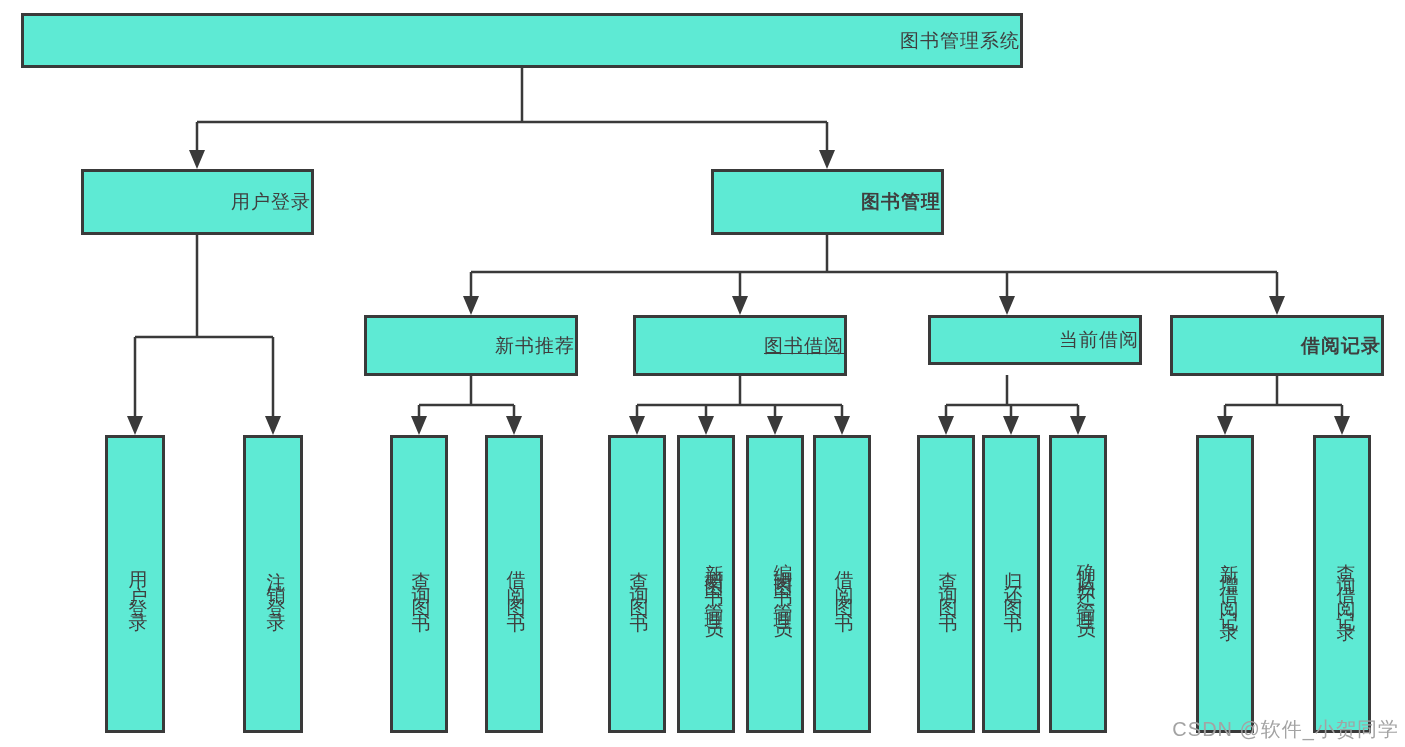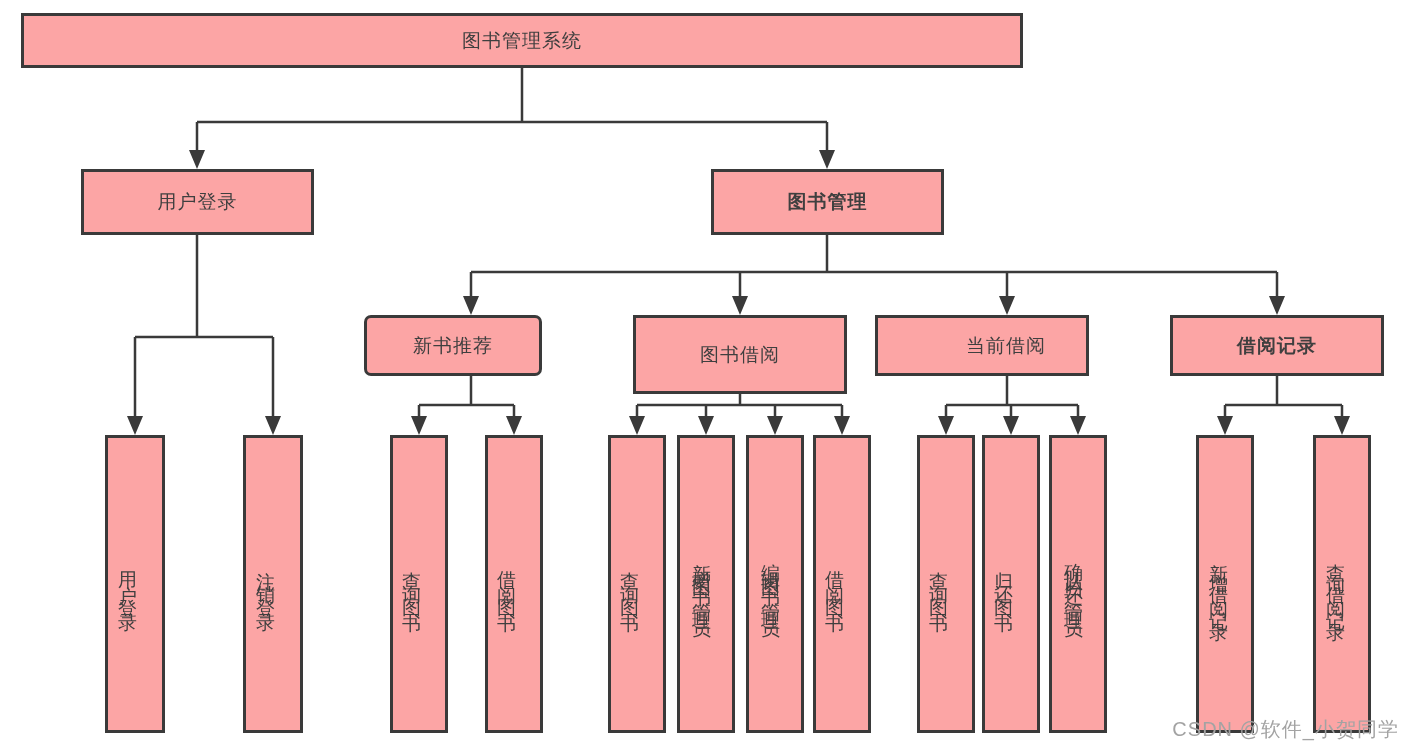--- a/index.html
+++ b/index.html
@@ -16,22 +16,22 @@
     width:1405px;height:747px;
     background:var(--bg);
     overflow:hidden;
   }
   .connectors{position:absolute;left:0;top:0;}
   .cline{fill:none;stroke:var(--line);stroke-width:2.5;}
   .chead{fill:var(--line);stroke:none;}
   .node{
     position:absolute;
     border:3px solid var(--line);
-    background:#fca5a5;
-    display:flex;align-items:center;justify-content:center;
+    background:#5eead4;
+    display:flex;align-items:center;justify-content:flex-end;
     color:var(--text);
     font-size:19px;
     letter-spacing:1px;
     text-align:center;
     z-index:2;
   }
   .leaf{z-index:2;}
   .vtext{
     writing-mode:vertical-rl;
     font-size:19px;
@@ -91,27 +91,27 @@
     <span>图书管理系统</span>
   </div>
 
   <div class="node" style="left:81px;top:169px;width:233px;height:66px;">
     <span>用户登录</span>
   </div>
   <div class="node" style="left:711px;top:169px;width:233px;height:66px;font-weight:bold;">
     <span>图书管理</span>
   </div>
 
-  <div class="node" style="left:364px;top:315px;width:178px;height:61px;border-radius:7px;">
+  <div class="node" style="left:364px;top:315px;width:214px;height:61px;">
     <span>新书推荐</span>
   </div>
-  <div class="node" style="left:633px;top:315px;width:214px;height:79px;">
+  <div class="node" style="left:633px;top:315px;width:214px;height:61px;text-decoration:underline;">
     <span>图书借阅</span>
   </div>
-  <div class="node" style="left:875px;top:315px;width:214px;height:61px;padding-left:48px;">
+  <div class="node" style="left:928px;top:315px;width:214px;height:50px;padding-left:48px;">
     <span>当前借阅</span>
   </div>
   <div class="node" style="left:1170px;top:315px;width:214px;height:61px;font-weight:bold;">
     <span>借阅记录</span>
   </div>
 
   <div class="node leaf" style="left:105px;top:435px;width:60px;height:298px;">
     <span class="vtext vt4">用户登录</span>
   </div>
   <div class="node leaf" style="left:243px;top:435px;width:60px;height:298px;">

